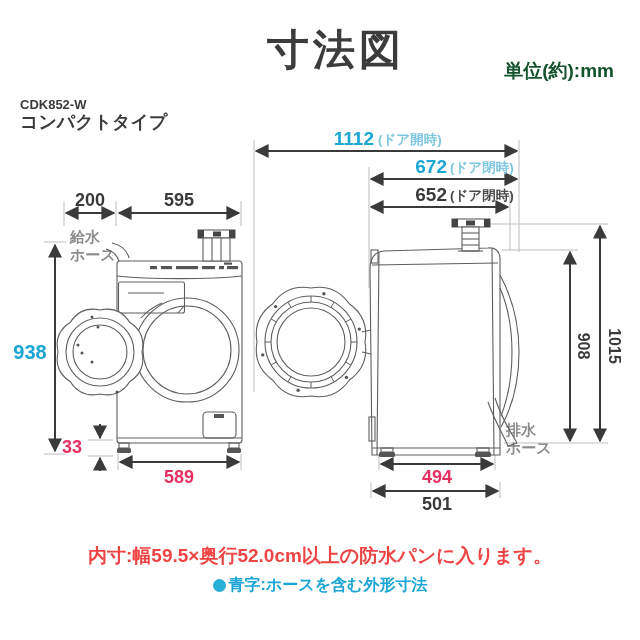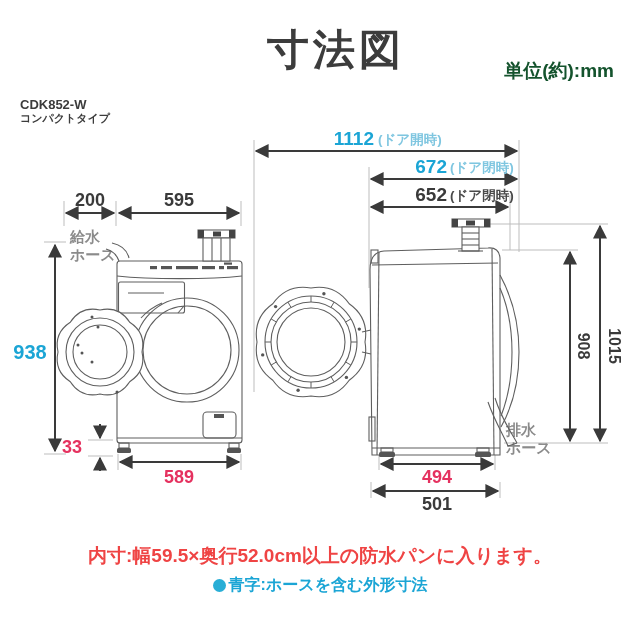--- a/index.html
+++ b/index.html
@@ -3,21 +3,21 @@
 <meta charset="utf-8">
 <style>
   html,body{margin:0;padding:0;background:#fff;}
   .page{position:relative;width:640px;height:640px;background:#ffffff;overflow:hidden;
         font-family:"Liberation Sans","DejaVu Sans",sans-serif;color:#3a3a3a;}
   .title{position:absolute;top:22px;left:0;width:100%;text-align:center;
          font-size:42px;font-weight:bold;letter-spacing:4px;color:#3c3c3c;padding-left:16px;}
   .unit-note{position:absolute;top:58px;right:26px;font-size:19px;font-weight:bold;color:#14532d;}
   .model-block{position:absolute;top:97px;left:20px;line-height:1.18;}
   .model-name{font-size:13px;font-weight:bold;color:#3c3c3c;}
-  .model-type{font-size:11px;font-weight:bold;color:#3c3c3c;}
+  .model-type{font-size:18px;font-weight:bold;color:#3c3c3c;}
   svg.diagram{position:absolute;left:0;top:0;}
   .footer-note{position:absolute;top:543px;left:0;width:100%;text-align:center;
                font-size:19px;font-weight:bold;color:#ef4444;}
   .legend{position:absolute;top:575px;left:0;width:100%;display:flex;
           justify-content:center;align-items:center;gap:4px;font-size:16px;font-weight:bold;}
   .legend-item{display:flex;align-items:center;gap:3px;}
   .dot{width:13px;height:13px;border-radius:50%;flex:0 0 auto;}
   .dot-blue{background:#29aed6;}
   .dot-red{background:#e5315f;}
   .legend-blue{color:#1ba5d5;}

